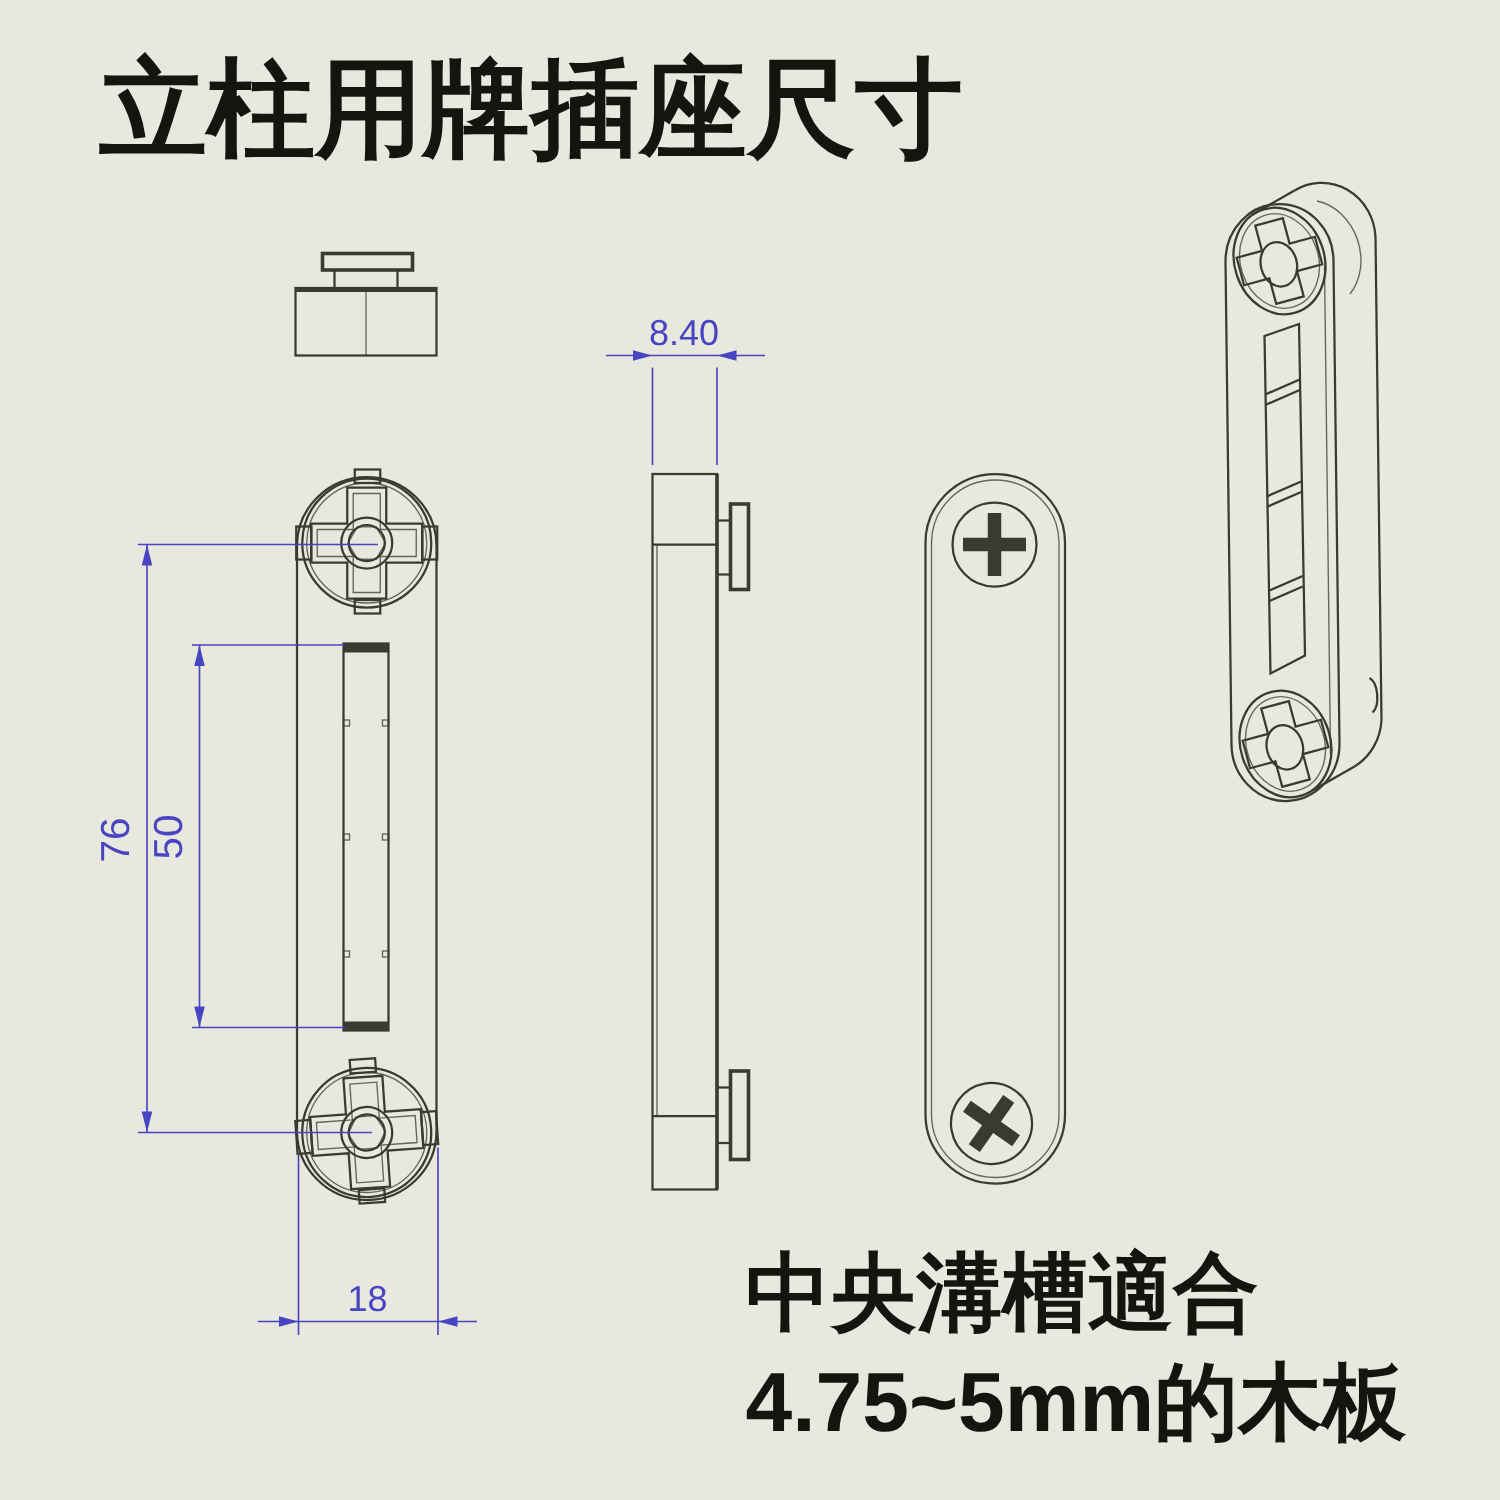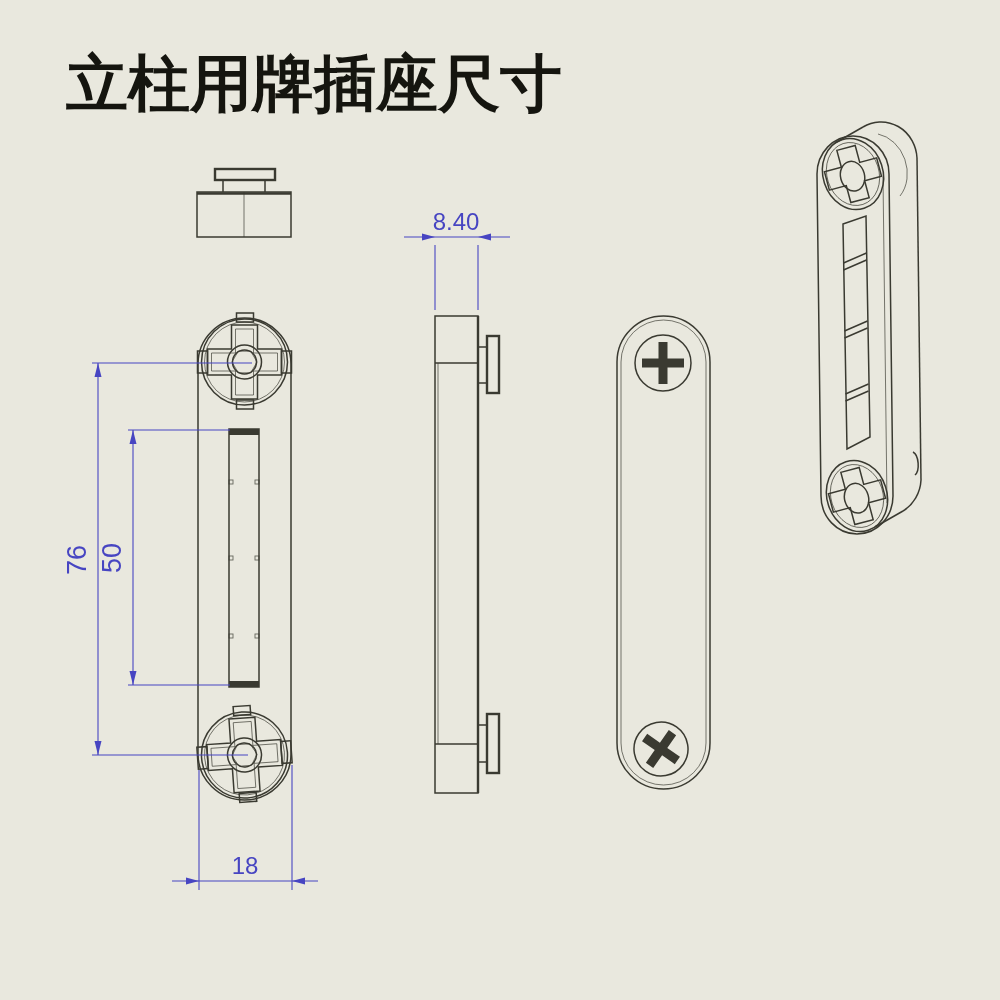--- a/index.html
+++ b/index.html
@@ -10,22 +10,22 @@
   }
   html,body{margin:0;padding:0;}
   .canvas{
     position:relative;
     width:1000px;height:1000px;
     background:var(--bg);
     overflow:hidden;
     font-family:"Liberation Sans","DejaVu Sans",sans-serif;
   }
   .title{
-    position:absolute;left:66px;top:42px;
-    font-size:62px;font-weight:700;color:var(--text);
+    position:absolute;left:66px;top:25px;
+    font-size:72px;font-weight:700;color:var(--text);
     letter-spacing:0px;white-space:nowrap;
   }
   .note{
     position:absolute;left:497px;top:826px;
     color:var(--text);font-weight:700;line-height:1.28;
   }
   .note .n1{font-size:57px;white-space:nowrap;}
   .note .n2{font-size:56px;white-space:nowrap;}
   svg{position:absolute;left:0;top:0;}
   .ln{stroke:var(--line);fill:none;stroke-width:1.5;}
@@ -201,14 +201,18 @@
         <ellipse rx="26" ry="32" class="lt"></ellipse>
         <g transform="rotate(3)">
           <path d="M -9.5 -27 L 9.5 -27 L 9.5 -9.5 L 27 -9.5 L 27 9.5 L 9.5 9.5 L 9.5 27 L -9.5 27 L -9.5 9.5 L -27 9.5 L -27 -9.5 L -9.5 -9.5 Z" class="ln" stroke-width="1.2"></path>
           <ellipse cx="-1" cy="2" rx="12" ry="15" class="ln" stroke-width="1.2"></ellipse>
         </g>
       </g>
       <path d="M 913,452 C 919,455 920,471 915,475" class="ln" stroke-width="1"></path>
     </g>
   </svg>
 
+  <div class="note">
+    <div class="n1">中央溝槽適合</div>
+    <div class="n2">4.75~5mm的木板</div>
+  </div>
 
 </div>
 
 </body></html>

